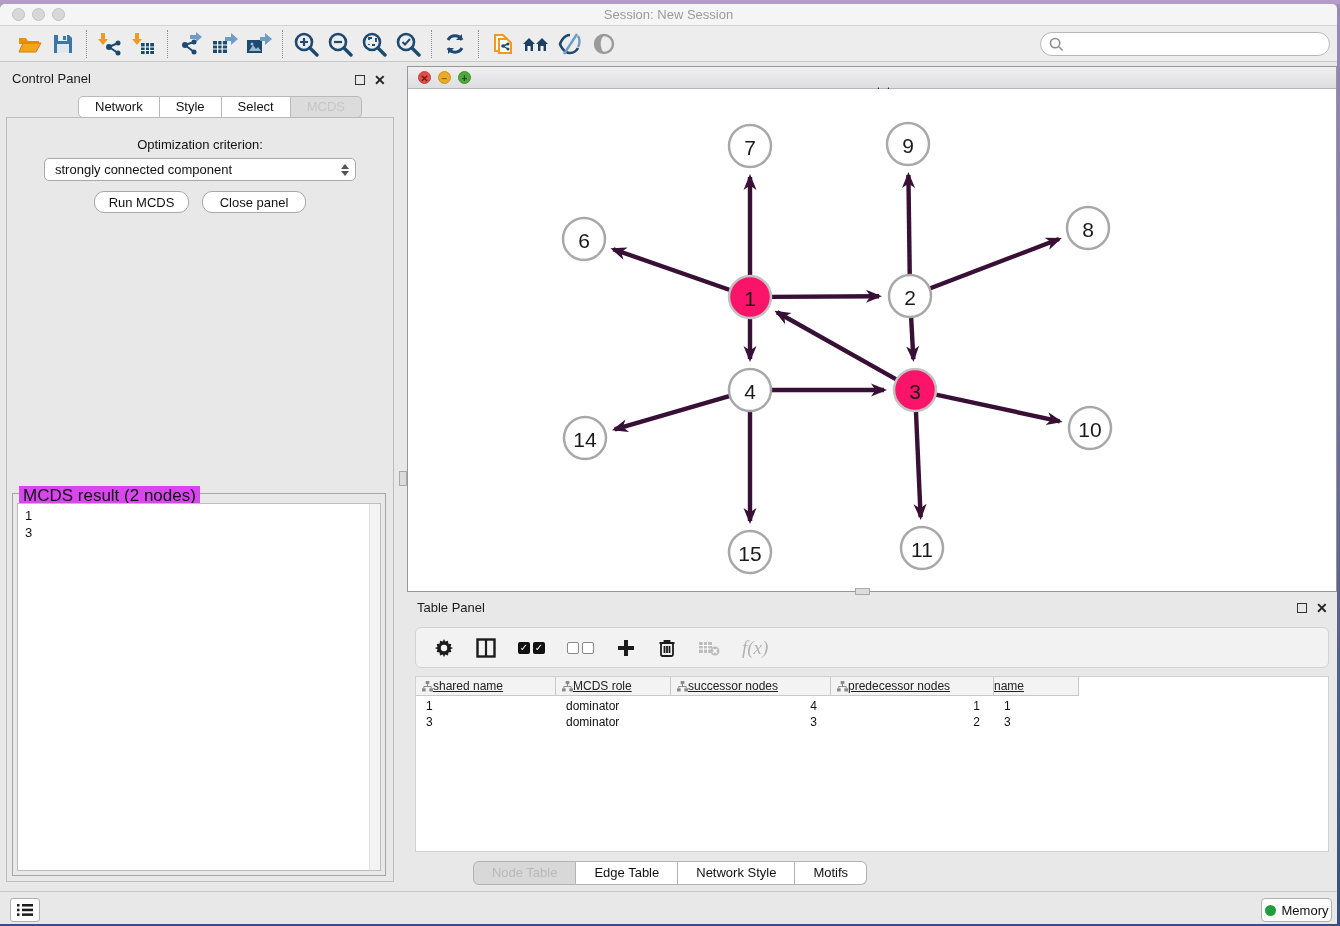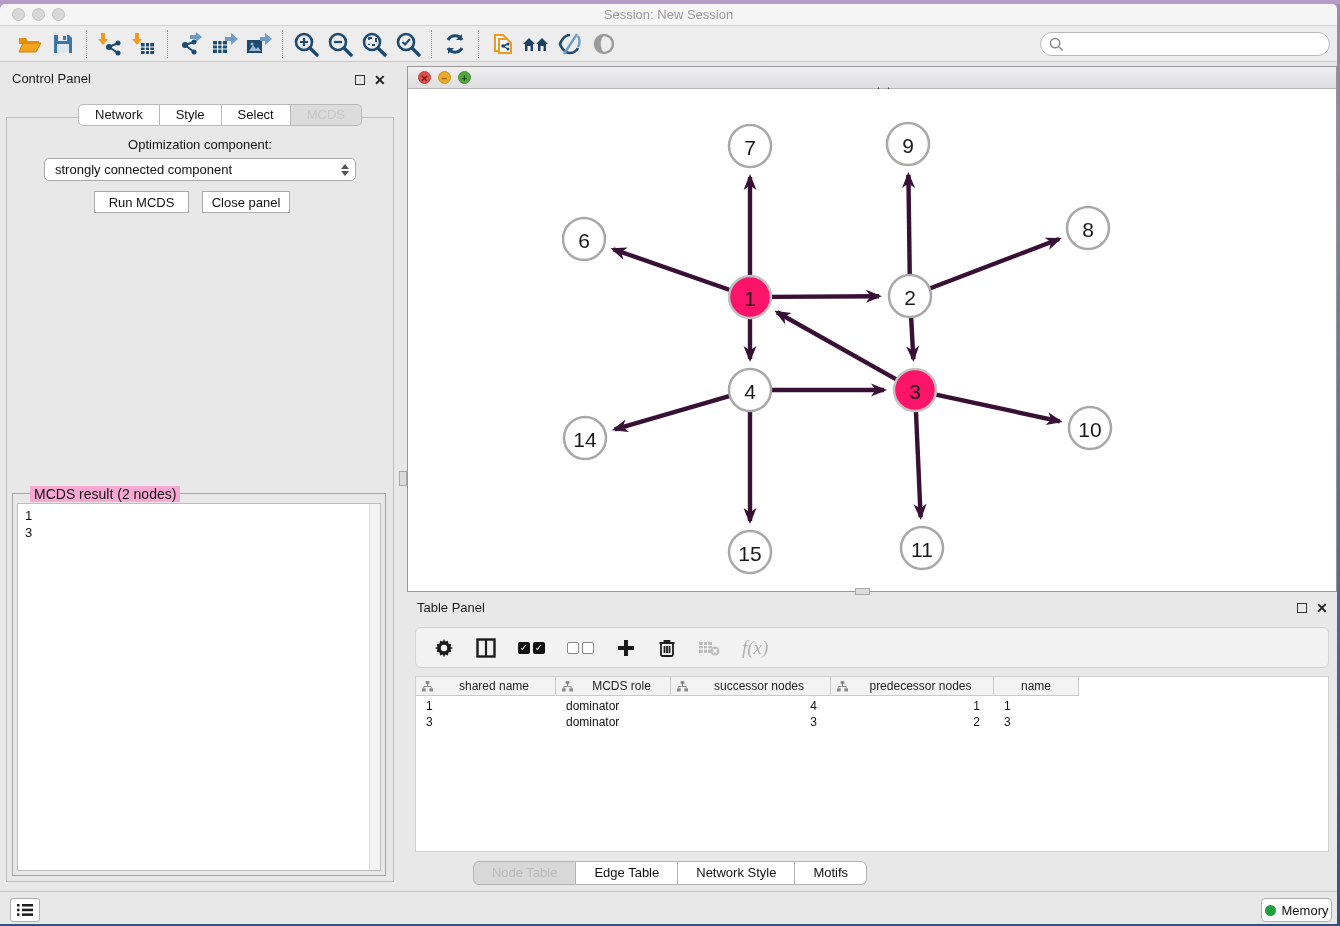--- a/index.html
+++ b/index.html
@@ -22,33 +22,33 @@
   #edge-right { left:1337px; top:4px; width:3px; height:922px; background:linear-gradient(180deg,#9d8ab8,#35507e); }
   #edge-bottom { left:0; top:924px; width:1340px; height:2px; background:#35507e; }
   #top-strip { left:0; top:0; width:1340px; height:4px; background:#b49bc8; }
 
   
   #cp-title { left:12px; top:71px; font-size:13px; color:#1a1a1a; }
   .panel-icons { display:flex; gap:9px; align-items:center; }
   .float-box { width:10px; height:10px; border:1.7px solid #333; }
   .close-x { font-size:14px; font-weight:bold; color:#222; line-height:12px; }
   #cp-body { left:6px; top:117px; width:388px; height:765px; background:#e9e8e9; border:1px solid #bdbdbd; }
-  #cp-tabs { left:78px; top:104px; height:22px; display:flex; z-index:5; }
+  #cp-tabs { left:78px; top:96px; height:22px; display:flex; z-index:5; }
   .seg { border:1px solid #b9b9b9; border-left:none; background:#fff; font-size:13px; color:#111; padding:0 16px; line-height:20px; }
   .seg:first-child { border-left:1px solid #b9b9b9; border-radius:5px 0 0 5px; }
   .seg:last-child { border-radius:0 5px 5px 0; }
   .seg.disabled-sel { background:#dcdcdc; color:#c6c6c6; }
   #opt-label { left:6px; top:137px; width:388px; text-align:center; font-size:13px; color:#111; }
   #opt-select { left:44px; top:158px; width:312px; height:23px; background:#fff; border:1px solid #a9a9a9; border-radius:5px; display:flex; align-items:center; font-size:13px; color:#111; padding-left:10px; }
   .stepper { margin-left:auto; margin-right:6px; display:flex; flex-direction:column; gap:2px; }
   .tri-up { width:0; height:0; border-left:4px solid transparent; border-right:4px solid transparent; border-bottom:5px solid #555; }
   .tri-down { width:0; height:0; border-left:4px solid transparent; border-right:4px solid transparent; border-top:5px solid #555; }
-  .cp-btn { position:absolute; height:22px; background:#fff; border:1px solid #a9a9a9; border-radius:0; font-size:13px; color:#111; display:flex; align-items:center; justify-content:center; }
+  .cp-btn { position:absolute; height:22px; background:#fff; border:1px solid #a9a9a9; border-radius:10px; font-size:13px; color:#111; display:flex; align-items:center; justify-content:center; }
   #fieldset { left:12px; top:493px; width:374px; height:383px; border:1px solid #a5a5a5; }
-  #fieldset-legend { position:absolute; left:17px; top:-8px; background:#f9a8d4; padding:0 4px; font-size:14px; color:#111; }
+  #fieldset-legend { position:absolute; left:6px; top:-8px; background:#d946ef; padding:0 4px; font-size:17px; color:#111; }
   #result-box { position:absolute; left:4px; top:9px; width:364px; height:368px; background:#fff; border:1px solid #bdbdbd; font-size:13px; color:#111; padding:3px 0 0 7px; line-height:17px; }
   #result-scroll { position:absolute; right:0; top:0; width:11px; height:100%; background:#f4f3f4; border-left:1px solid #e0e0e0; }
 
   
   #net-win { left:407px; top:66px; width:930px; height:526px; border:1px solid #979797; background:#fff; }
   #net-titlebar { position:absolute; left:0; top:0; width:100%; height:22px; background:linear-gradient(#f1f0f1,#dedddf); border-bottom:1px solid #b7b6b7; }
   #net-title { width:100%; text-align:center; font-size:13px; color:#1a1a1a; line-height:22px;margin-top:14px; }
   .mac-dot { position:absolute; top:4px; width:13px; height:13px; border-radius:50%; font-size:10px; font-weight:bold; text-align:center; line-height:13px; }
   #dot-close { left:10px; background:#df4f4a; border:1px solid #c04540; color:#7c1512; }
   #dot-min   { left:30px; background:#e9aa25; border:1px solid #cb9320; color:#8a5d08; }
@@ -61,21 +61,21 @@
   #tp-toolbar { left:415px; top:627px; width:914px; height:41px; background:#f3f2f3; border:1px solid #d4d4d4; border-radius:6px; display:flex; align-items:center; gap:22px; padding-left:18px; }
   .tpt-btn { display:flex; align-items:center; justify-content:center; }
   .chk-pair { display:flex; gap:3px; }
   .chk { width:12px; height:12px; border-radius:2px; }
   .chk.on { background:#111; color:#fff; font-size:10px; line-height:12px; text-align:center; }
   .chk.off { background:#fff; border:1.5px solid #888; }
   .fx-label { font-family:"Liberation Serif", serif; font-style:italic; font-size:19px; color:#b3b3b3; }
   #table-body { left:415px; top:676px; width:914px; height:176px; background:#fff; border:1px solid #d0d0d0; }
   #table-header { position:absolute; left:0; top:0; height:19px; display:flex; }
   .th { background:#f4f3f4; border-right:1px solid #c9c9c9; border-bottom:1px solid #c9c9c9; display:flex; align-items:center; font-size:12px; color:#222; }
-  .th .lbl { flex:1; text-align:center; }
+  .th .lbl { flex:1; text-align:left;text-decoration:underline; }
   .th svg { margin-left:6px; flex:0 0 auto; }
   .trow { position:absolute; left:0; display:flex; height:16px; font-size:12px; color:#111; }
   .td { padding:1px 0 0 0; }
   .td.l { text-align:left; padding-left:10px; }
   .td.r { text-align:right; padding-right:14px; }
   #tp-tabs { left:0; top:861px; width:1340px; display:flex; justify-content:center; }
   #tp-tabs-inner { display:flex; height:24px; }
   .btab { border:1px solid #b3b3b3; border-left:none; background:#fff; font-size:13px; color:#111; padding:0 18px; line-height:22px; }
   .btab:first-child { border-left:1px solid #b3b3b3; border-radius:6px 0 0 6px; }
   .btab:last-child { border-radius:0 6px 6px 0; }
@@ -244,30 +244,30 @@
   <div class="float-box"></div>
   <div class="close-x">✕</div>
 </div>
 <div class="abs" id="cp-body"></div>
 <div class="abs" id="cp-tabs">
   <div class="seg">Network</div>
   <div class="seg">Style</div>
   <div class="seg">Select</div>
   <div class="seg disabled-sel">MCDS</div>
 </div>
-<div class="abs" id="opt-label">Optimization component:</div>
+<div class="abs" id="opt-label">Optimization criterion:</div>
 <div class="abs" id="opt-select">
   <span>strongly connected component</span>
   <span class="stepper">
       <span class="tri-up"></span>
       <span class="tri-down"></span>
     </span>
 </div>
 <div class="cp-btn" style="left:94px; top:191px; width:95px;">Run MCDS</div>
-<div class="cp-btn" style="left:202px; top:191px; width:88px;text-align:center;">Close panel</div>
+<div class="cp-btn" style="left:202px; top:191px; width:104px;text-align:center;">Close panel</div>
 <div class="abs" id="fieldset">
   <div id="fieldset-legend">MCDS result (2 nodes)</div>
   <div id="result-box">
     <div>1</div>
     <div>3</div>
     <div id="result-scroll"></div>
   </div>
 </div>
 
 <div class="abs" id="net-win">

